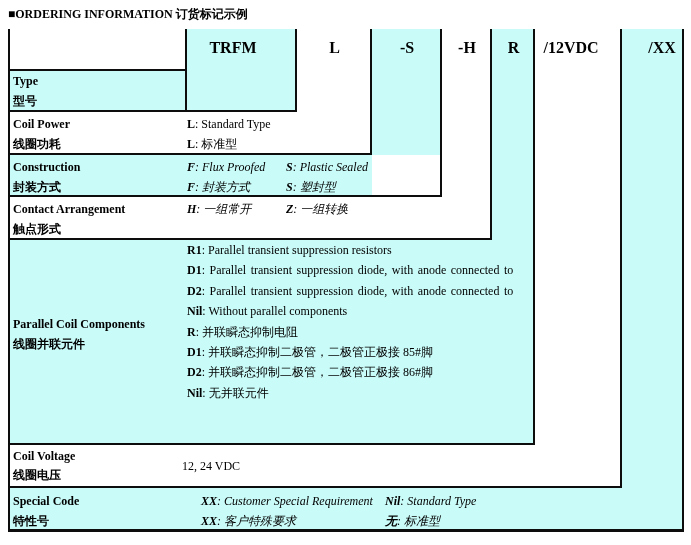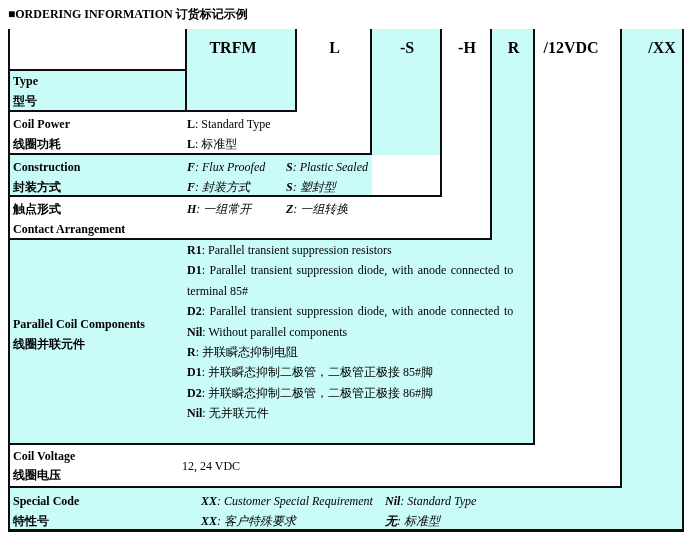--- a/index.html
+++ b/index.html
@@ -89,38 +89,37 @@
     <span class="w99"><b>F</b><span>: Flux Proofed</span></span>
     <span><b>S</b><span>: Plastic Sealed</span></span>
   </div>
   <div class="vrow">
     <span class="w99"><b>F</b><span>: 封装方式</span></span>
     <span><b>S</b><span>: 塑封型</span></span>
   </div>
 </div>
 
 <div class="txt lab" style="left:13px;top:199px;">
+  <div>Contact Arrangement</div>
   <div>触点形式</div>
-  <div>Contact Arrangement</div>
 </div>
 <div class="txt" style="left:187px;top:199px;">
   <div class="vrow">
     <span class="w99"><b>H</b><span>: 一组常开</span></span>
     <span><b>Z</b><span>: 一组转换</span></span>
   </div>
 </div>
 
 <div class="txt lab" style="left:13px;top:314px;">
   <div>Parallel Coil Components</div>
   <div>线圈并联元件</div>
 </div>
 <div class="txt plines" style="left:187px;top:240px;width:345px;">
   <div><b>R1</b><span>: Parallel transient suppression resistors</span></div>
   <div class="jline"><b>D1</b><span>: Parallel transient suppression diode, with anode connected to</span></div>
-  <div><span>terminal 85#</span></div>
   <div class="jline"><b>D2</b><span>: Parallel transient suppression diode, with anode connected to</span></div>
   <div><b>Nil</b><span>: Without parallel components</span></div>
   <div><b>R</b><span>: 并联瞬态抑制电阻</span></div>
   <div><b>D1</b><span>: 并联瞬态抑制二极管，二极管正极接 85#脚</span></div>
   <div><b>D2</b><span>: 并联瞬态抑制二极管，二极管正极接 86#脚</span></div>
   <div><b>Nil</b><span>: 无并联元件</span></div>
 </div>
 
 <div class="txt lab" style="left:13px;top:447px;line-height:19px;">
   <div>Coil Voltage</div>

